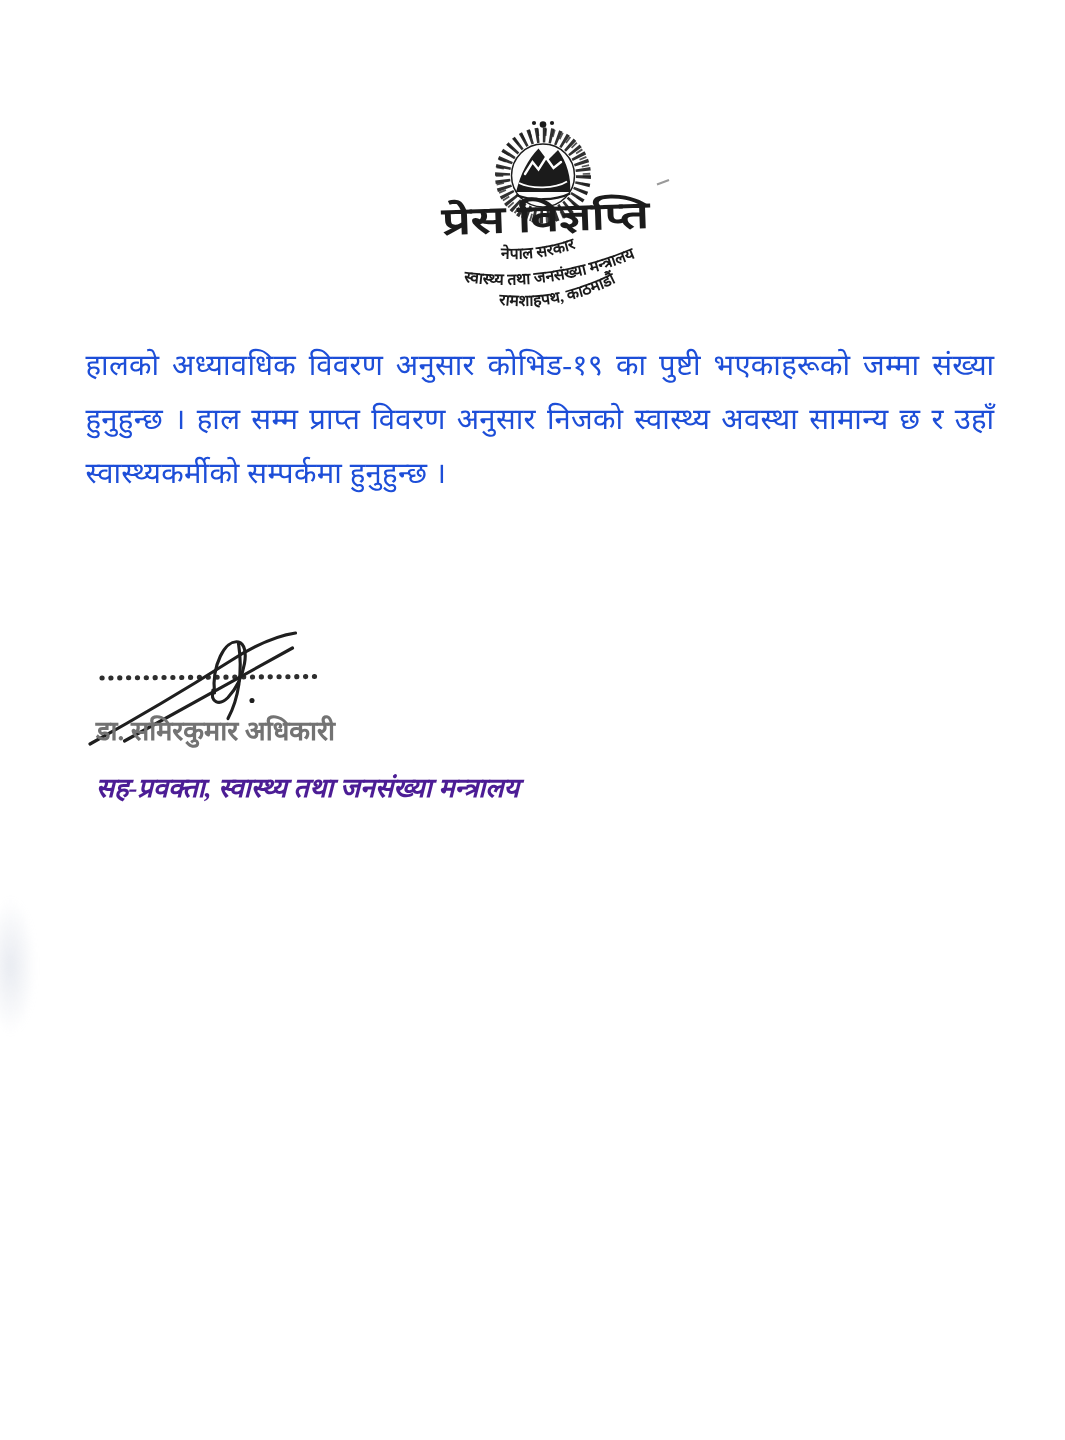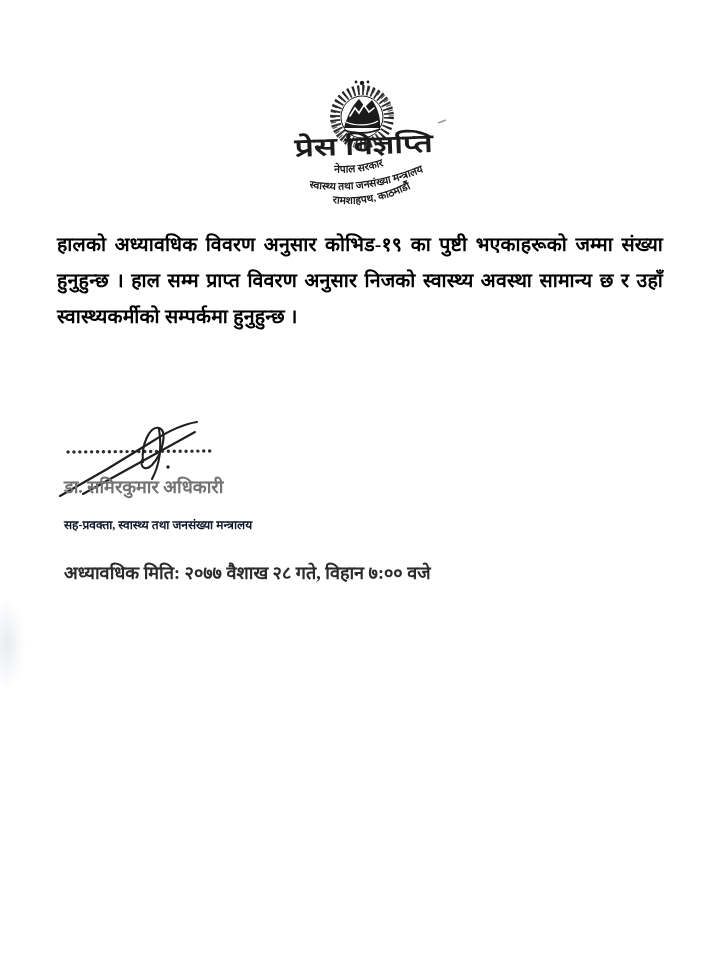--- a/index.html
+++ b/index.html
@@ -26,22 +26,22 @@
   .seal-area svg { display: block; width: 210px; height: 140px; }
 
   
   .body-text {
     position: absolute;
     left: 57px;
     top: 227px;
     width: 606px;
     font-size: 19.5px;
     line-height: 36px;
-    font-weight: 700;
-    color: #000000;
+    font-weight: 400;
+    color: #1d4ed8;
     letter-spacing: 0.2px;
   }
   .body-text .line {
     text-align: justify;
     text-align-last: justify;
     white-space: normal;
   }
   .body-text .line.last {
     text-align-last: left;
   }
@@ -62,24 +62,25 @@
     top: 474px;
     font-size: 18px;
     line-height: 26px;
     font-weight: 700;
     color: #737373;
   }
   .signatory-title {
     position: absolute;
     left: 64px;
     top: 512px;
-    font-size: 12px;
+    font-size: 18px;
     line-height: 26px;
     font-weight: 700;
-    color: #0f172a;
+    color: #4c1d95;
+    font-style: italic;
   }
 
   
   .date-line {
     position: absolute;
     left: 64px;
     top: 560px;
     font-size: 18px;
     line-height: 26px;
     font-weight: 600;
@@ -159,16 +160,15 @@
         <path d="M 88 54 C 86 36 95 18 104 20 C 112 22 109 44 97 57 C 91 63 85 60 87 52"></path>
         <path d="M 104 21 C 107 40 104 58 97 71"></path>
         <circle cx="113" cy="59" r="1.7" fill="#1f1f1f" stroke="none"></circle>
       </g>
     </svg>
   </div>
 
   <div class="signatory-name">डा. समिरकुमार अधिकारी</div>
   <div class="signatory-title">सह-प्रवक्ता, स्वास्थ्य तथा जनसंख्या मन्त्रालय</div>
 
-  <div class="date-line">अध्यावधिक मिति: २०७७ वैशाख २८ गते, विहान ७:०० वजे</div>
 
   <div class="scan-smudge"></div>
 </div>
 
 </body></html>

